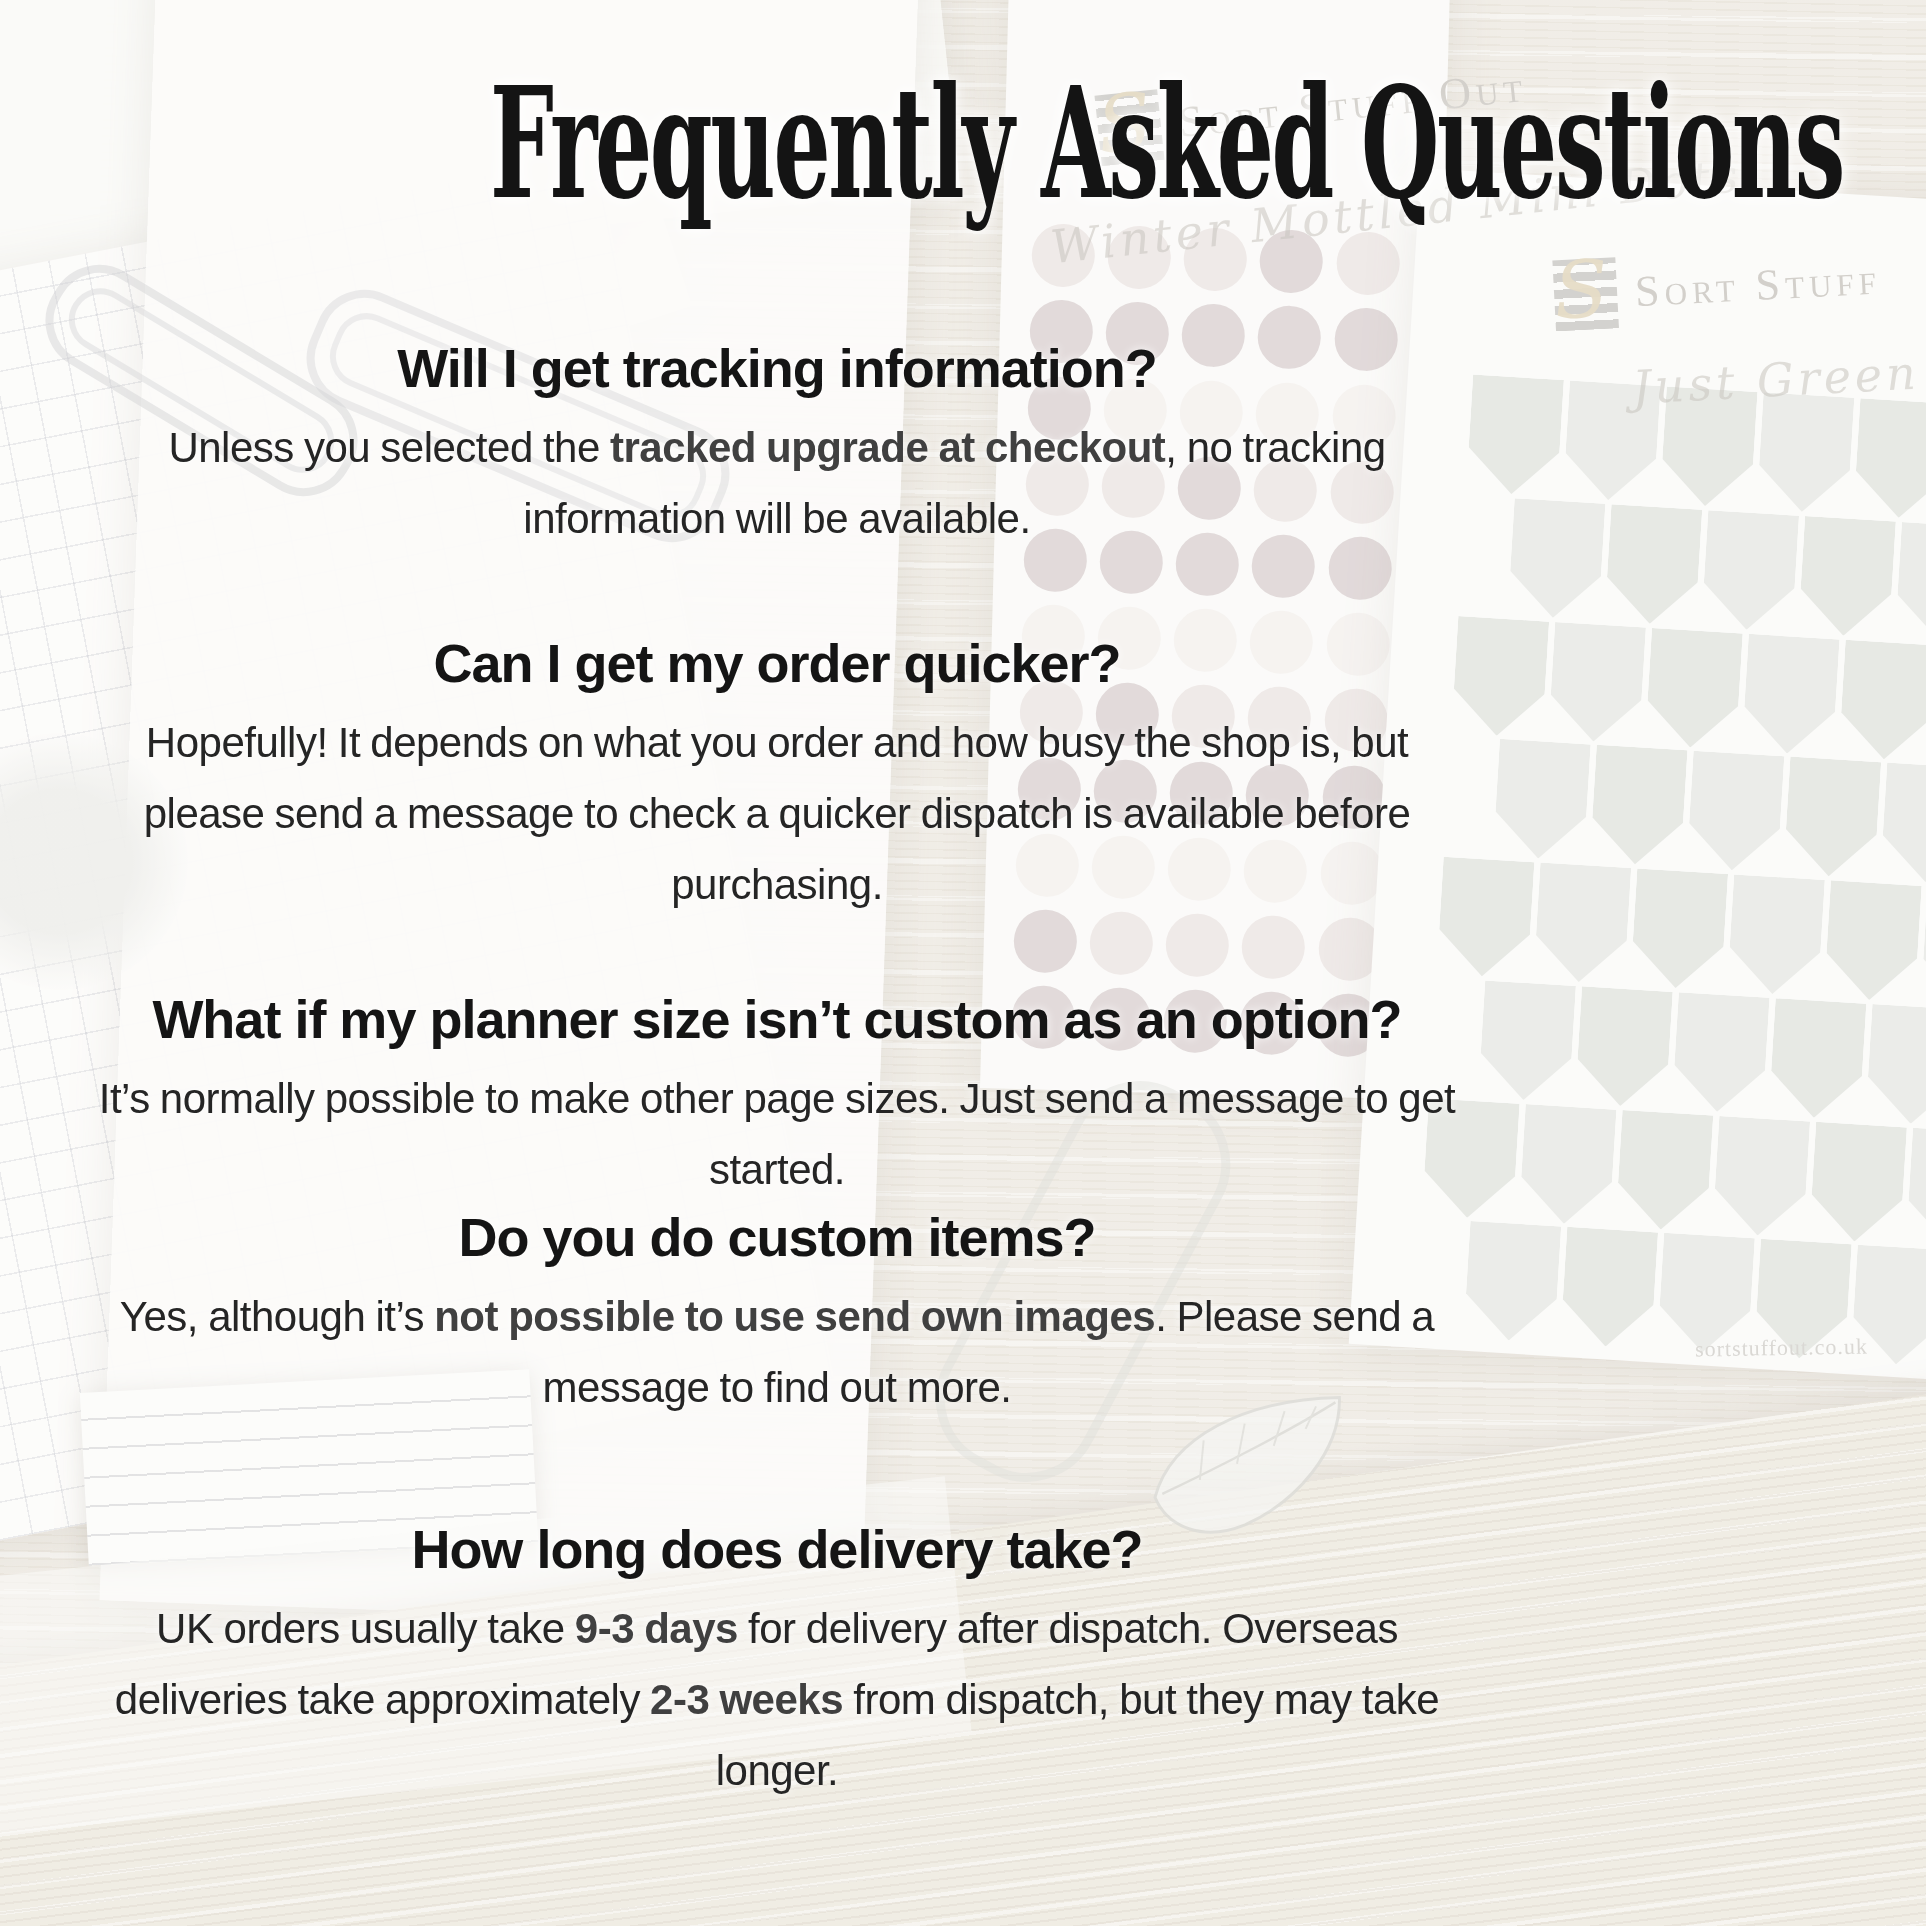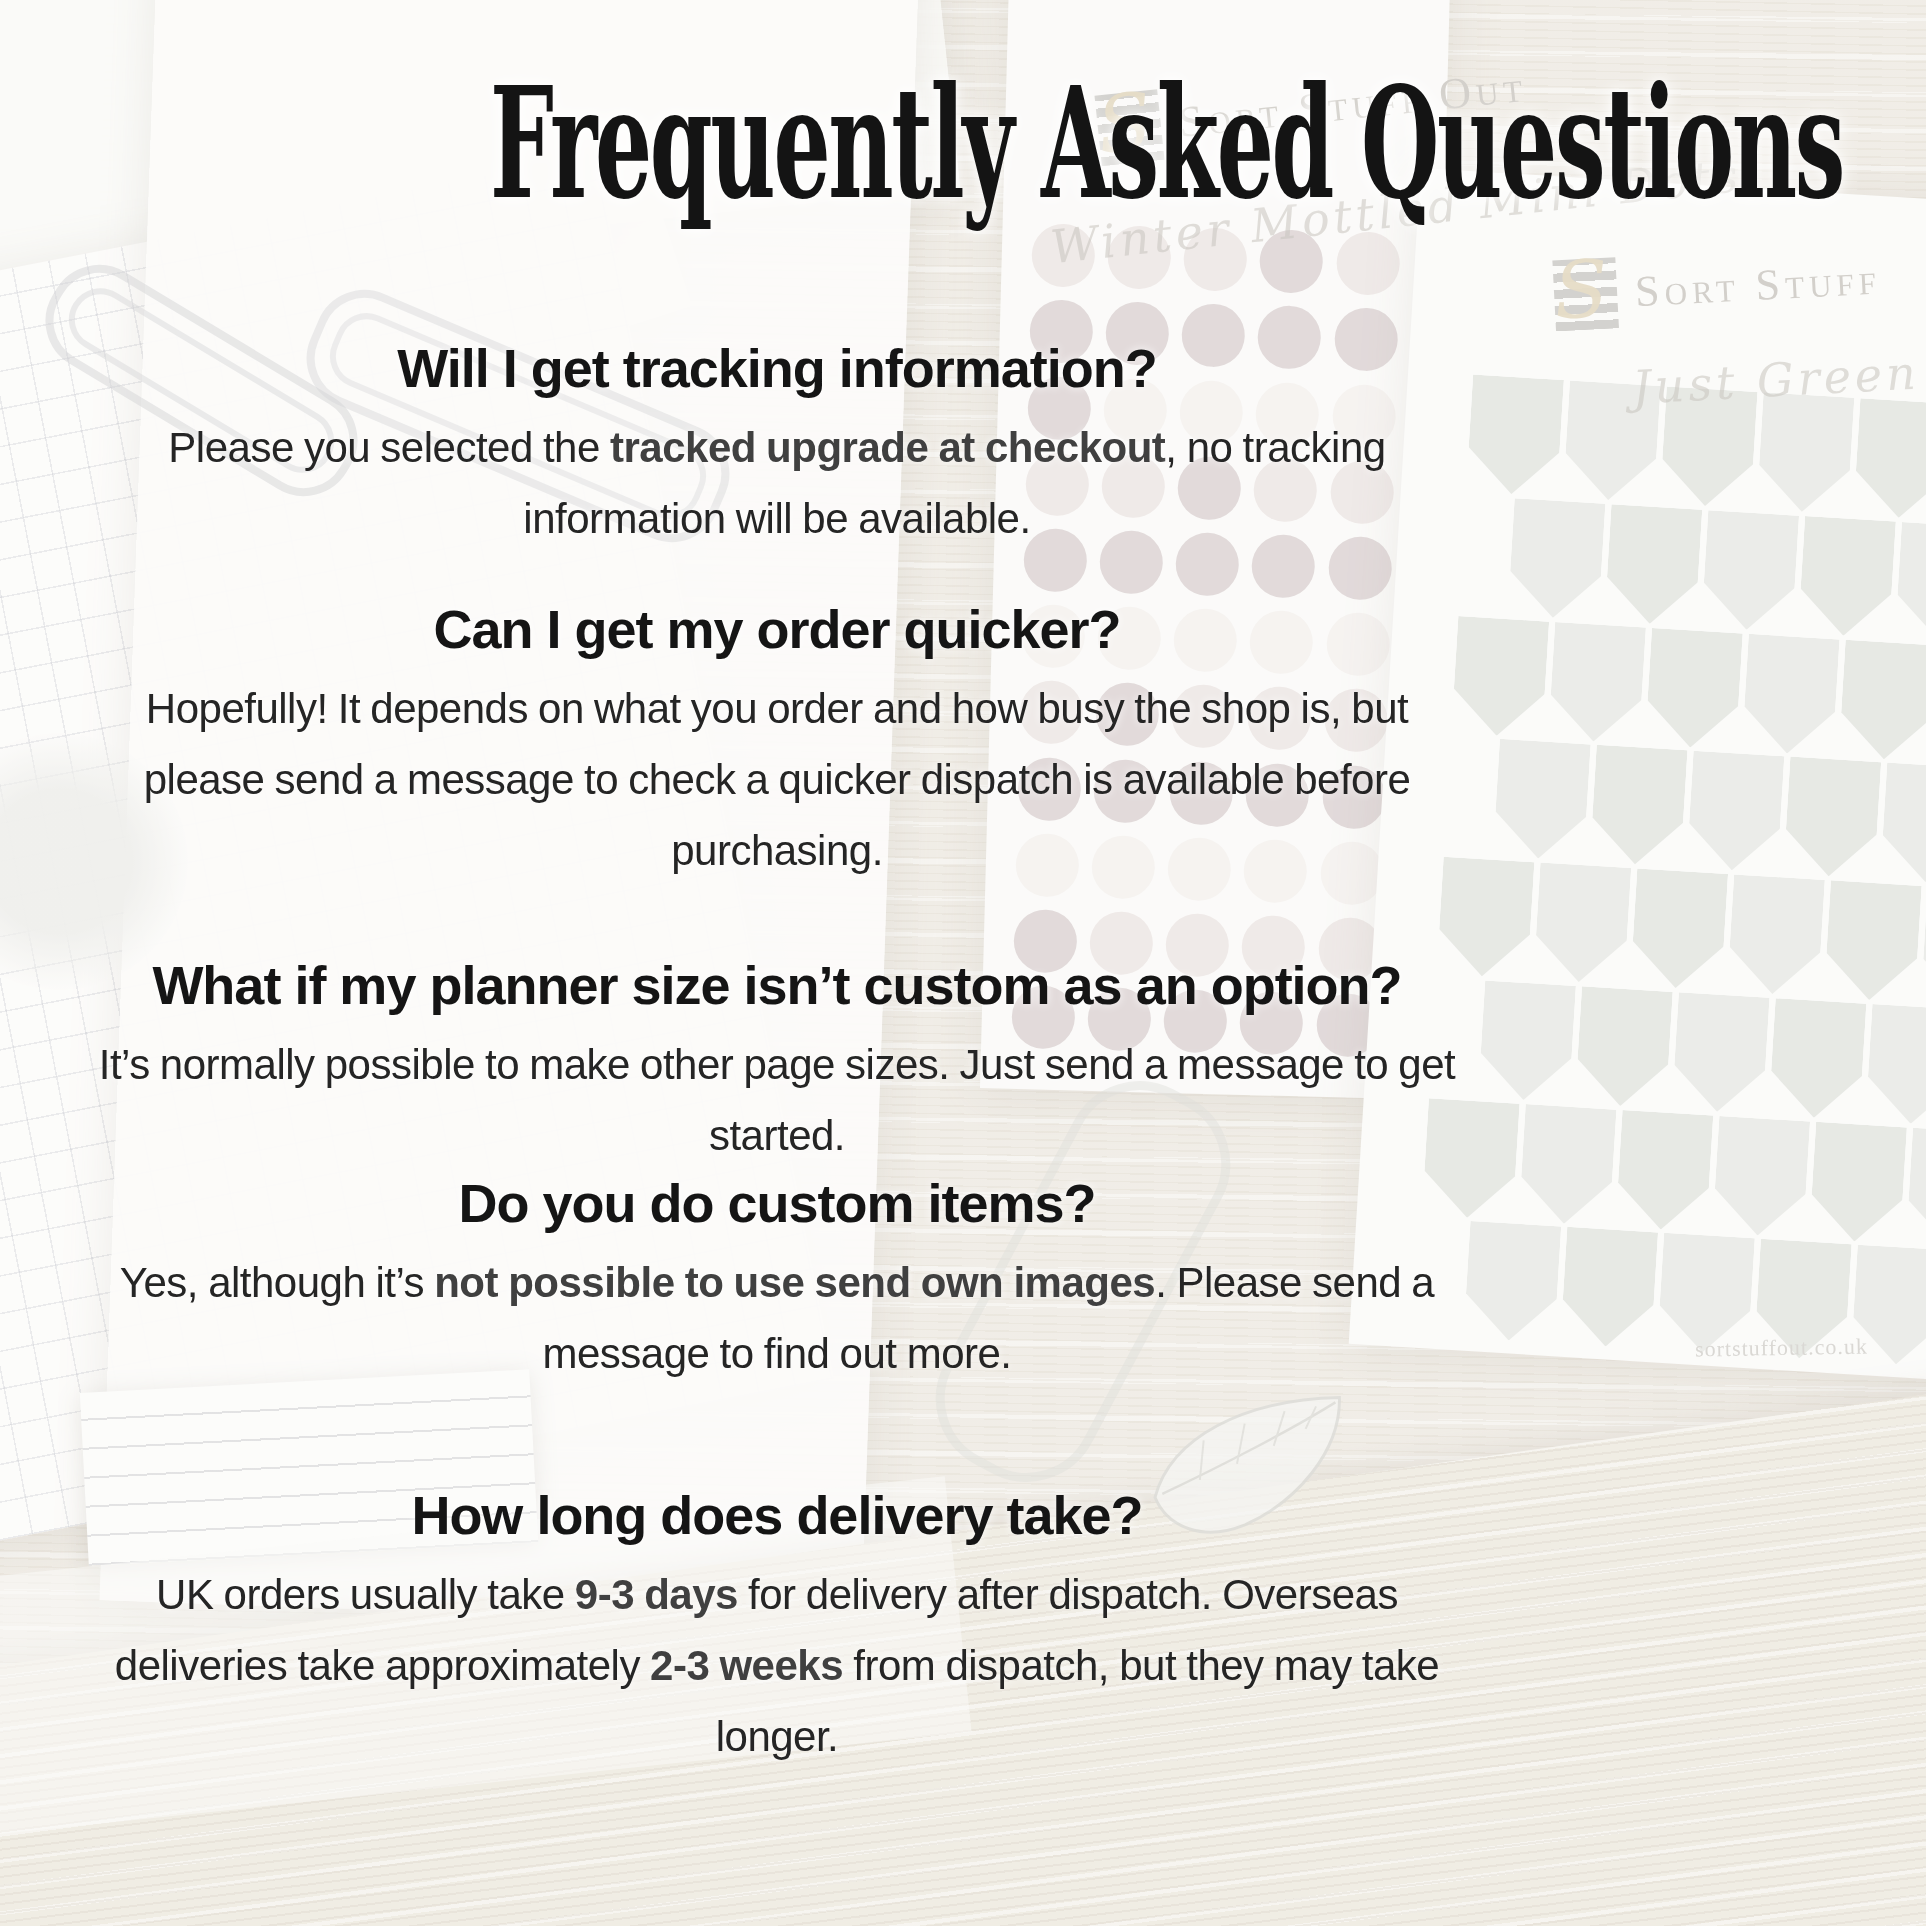--- a/index.html
+++ b/index.html
@@ -237,25 +237,25 @@
 
   <div class="fade-overlay"></div>
 
   <div class="content">
     <div class="title-row">
       <h1 class="page-title">Frequently Asked Questions</h1>
     </div>
     <div id="faq-list">
   <section class="faq" style="margin-top: 111px;">
     <h2>Will I get tracking information?</h2>
-    <p class="answer"><span>Please you selected the </span><b>tracked upgrade at checkout</b><span>, no tracking
+    <p class="answer"><span>Unless you selected the </span><b>tracked upgrade at checkout</b><span>, no tracking
 information will be available.</span></p>
   </section>
 
-  <section class="faq" style="margin-top: 43px; text-align: center;">
+  <section class="faq" style="margin-top: 77px; text-align: center;">
     <h2>Can I get my order quicker?</h2>
     <p class="answer"><span>Hopefully! It depends on what you order and how busy the shop is, but
 please send a message to check a quicker dispatch is available before
 purchasing.</span></p>
   </section>
 
   <section class="faq" style="margin-top: 67px;">
     <h2>What if my planner size isn’t custom as an option?</h2>
     <p class="answer"><span>It’s normally possible to make other page sizes. Just send a message to get
 started.</span></p>

